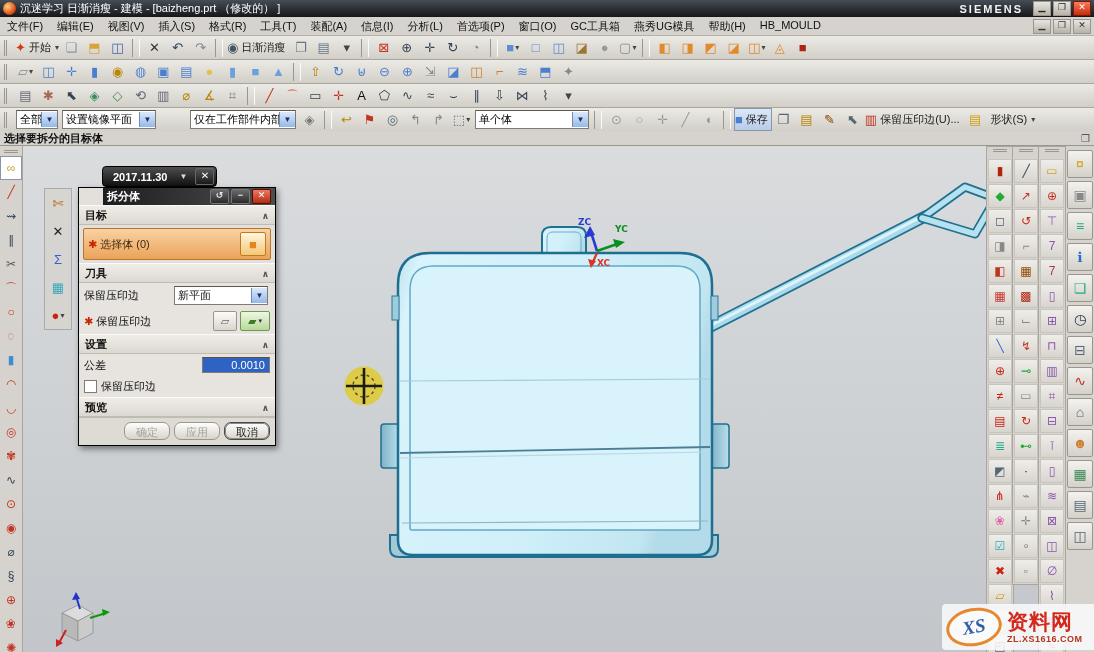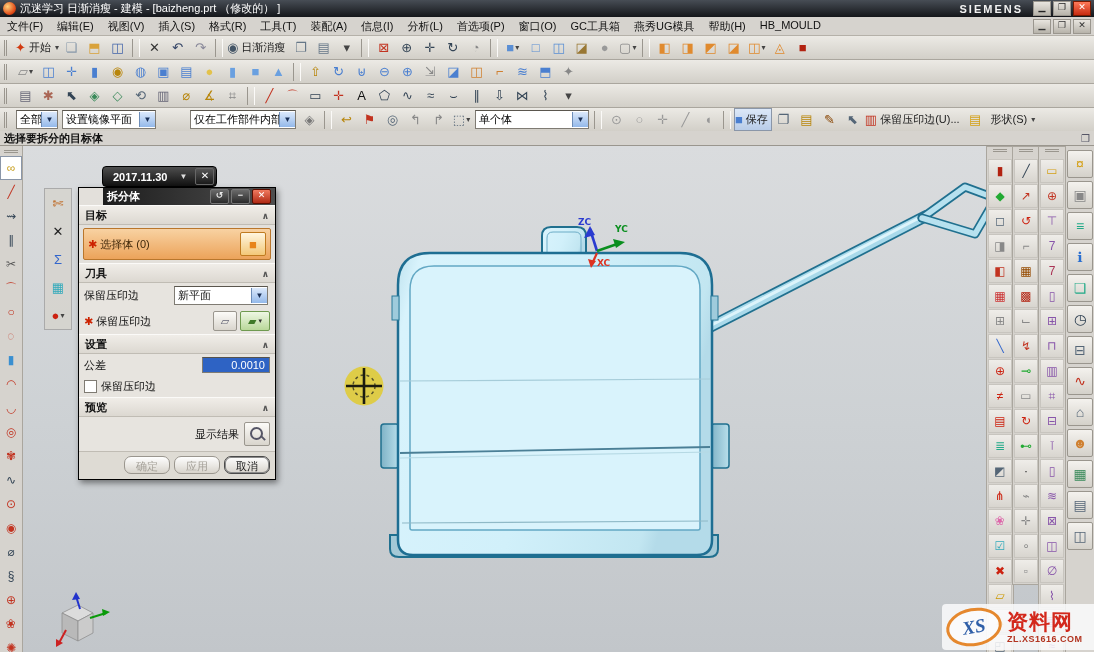--- a/index.html
+++ b/index.html
@@ -945,26 +945,20 @@
     </div>
     <div class="dlg-row">
       <span class="cb"></span>
       <span>保留压印边</span>
     </div>
 
     <div class="dlg-sec">
       <span>预览</span>
       <span class="chev">∧</span>
     </div>
-    <div class="dlg-row" style="justify-content:flex-end;padding:5px;">
-      <span>显示结果</span>
-      <span class="magbtn">
-          <span class="mag"></span>
-        </span>
-    </div>
 
     <div id="dlg-footer">
       <button class="btn disabled">确定</button>
       <button class="btn disabled">应用</button>
       <button class="btn default">取消</button>
     </div>
   </div>
 
   <div id="wmark">
     <span id="wm-logo">XS</span>

